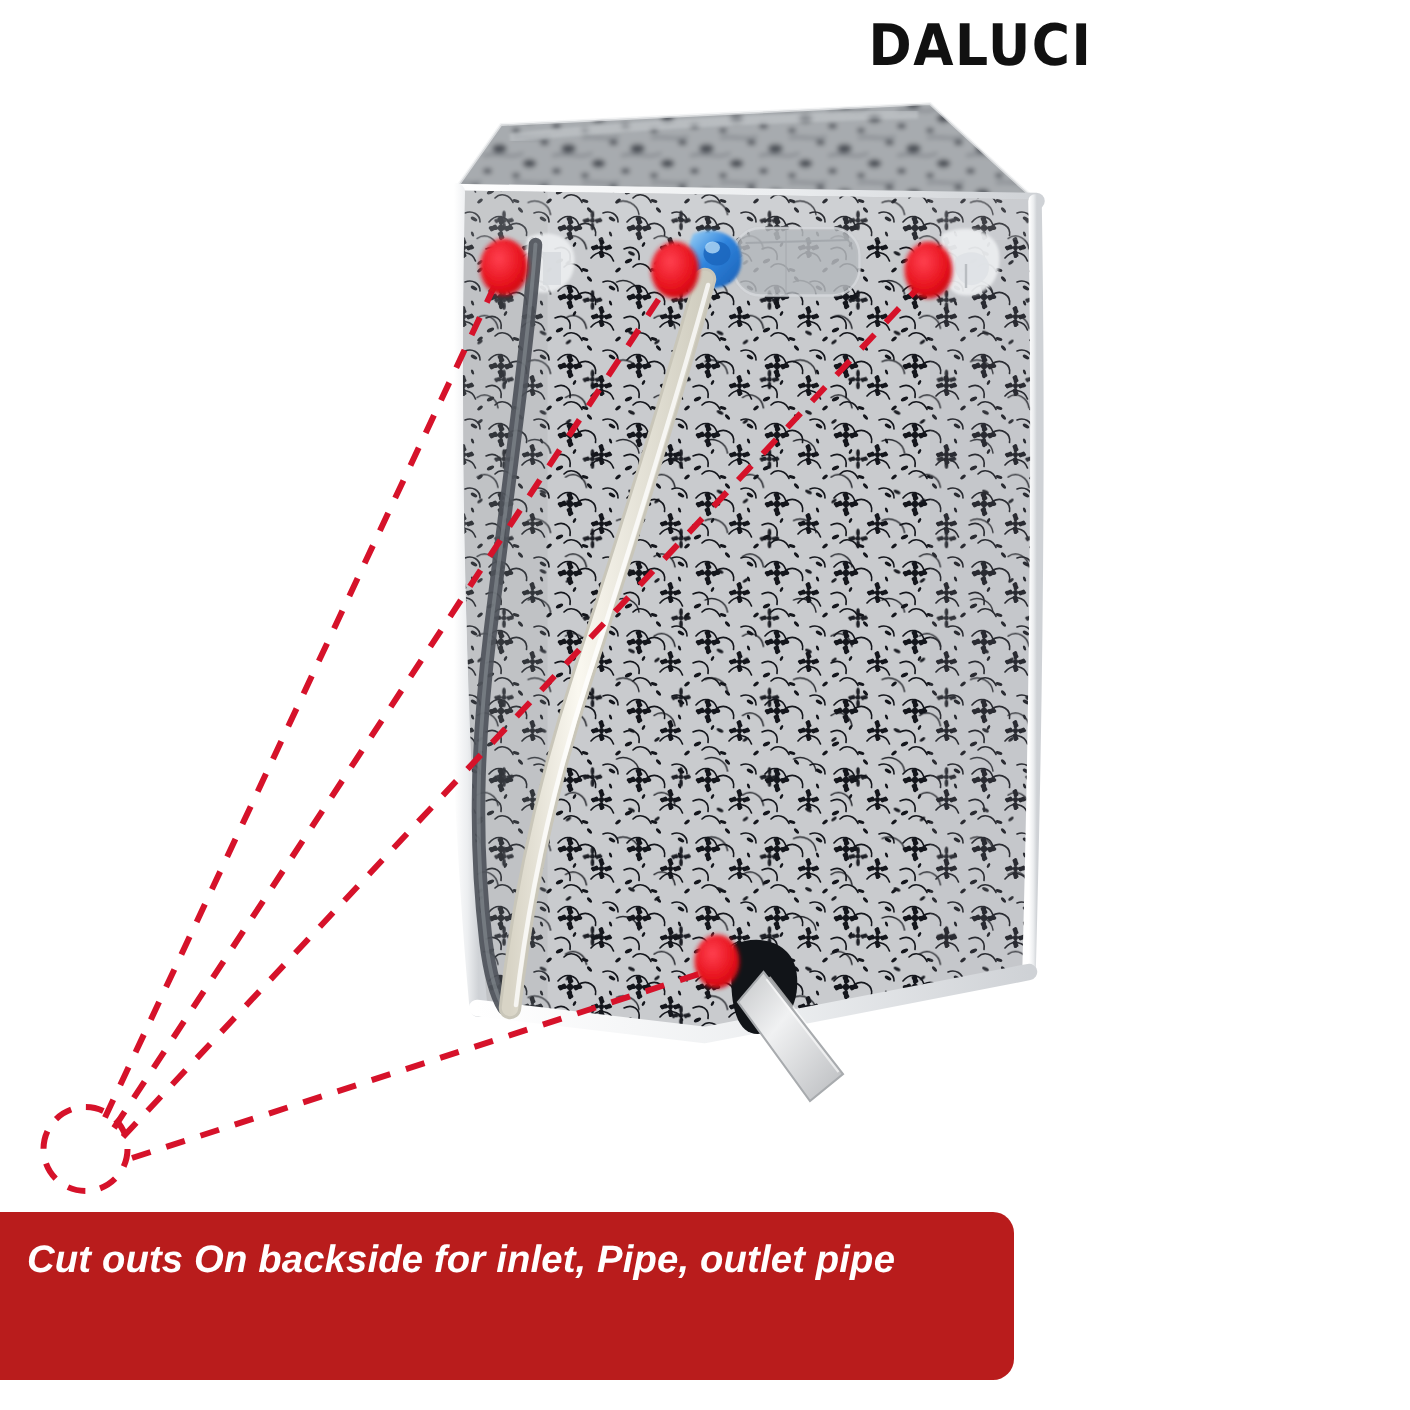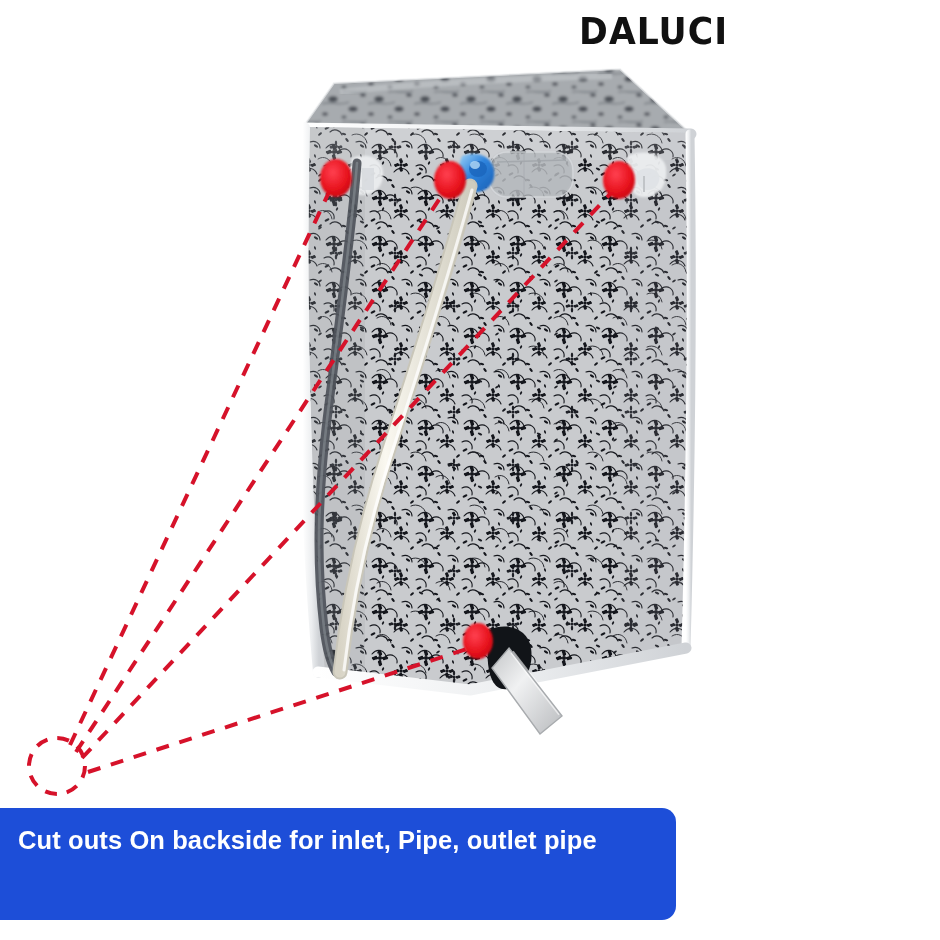--- a/index.html
+++ b/index.html
@@ -39,25 +39,26 @@
     user-select: none;
   }
 
   
   .caption-banner {
     position: absolute;
     left: 0;
     top: 808px;
     width: 676px;
     height: 112px;
-    background: #1d4ed8;
+    background: #b91c1c;
     border-top-right-radius: 14px;
     border-bottom-right-radius: 14px;
     box-sizing: border-box;
     padding: 16px 22px 0 18px;
+    font-style: italic;
   }
   .caption-text {
     color: #ffffff;
     font-family: "Liberation Sans", sans-serif;
     font-weight: 700;
     font-size: 25.5px;
     line-height: 1.33;
     letter-spacing: 0.1px;
   }
 

